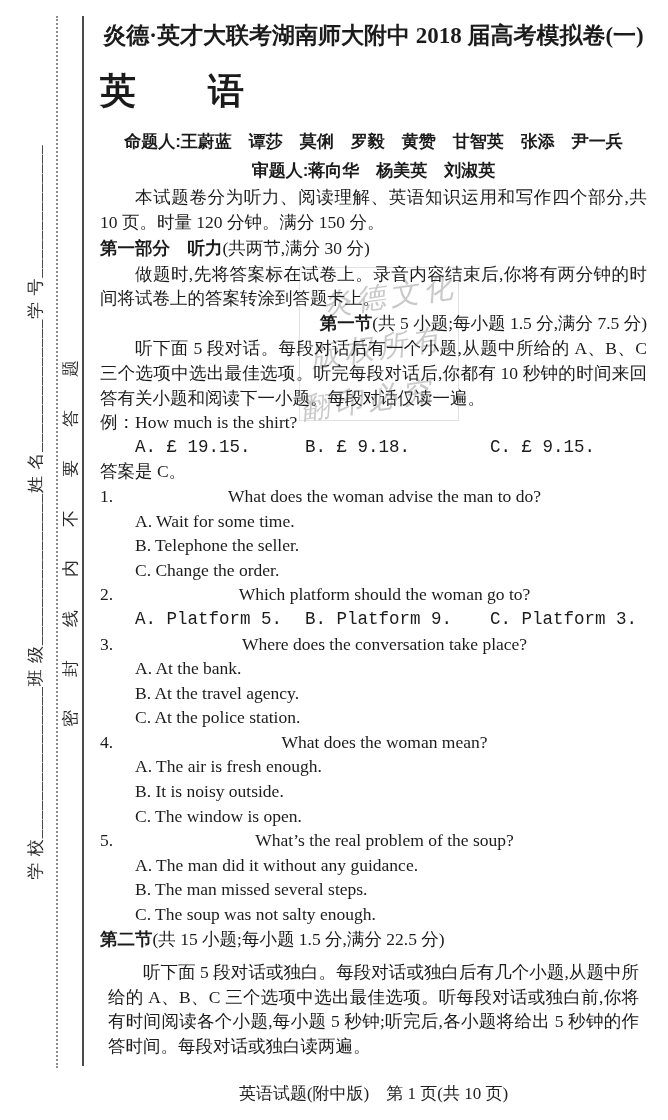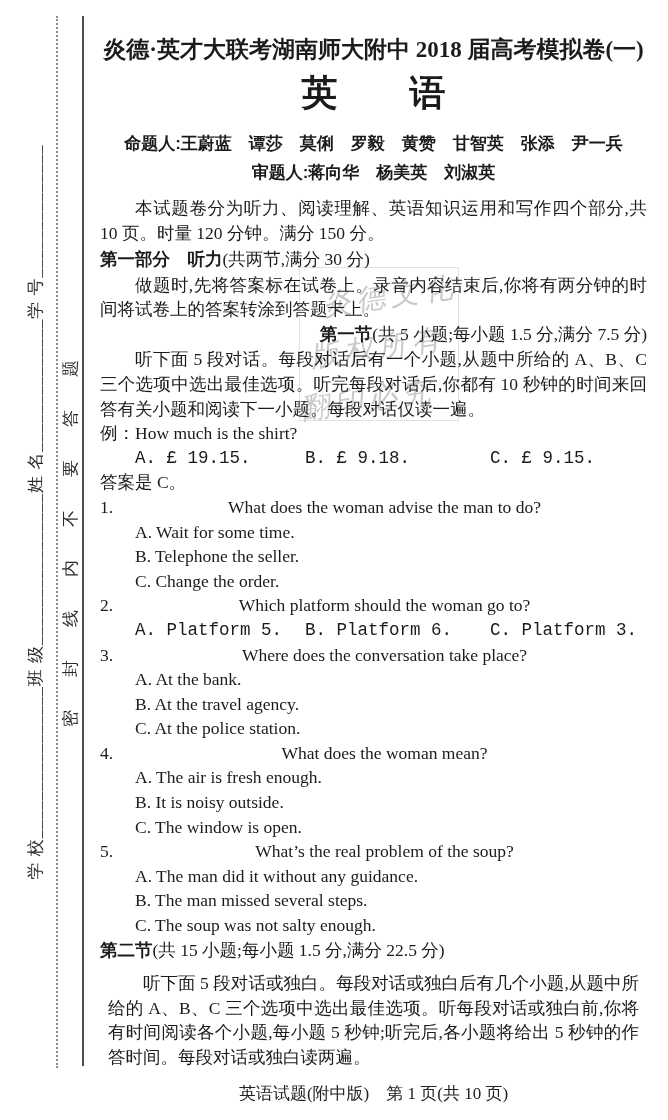--- a/index.html
+++ b/index.html
@@ -44,24 +44,24 @@
   .wm-2{top:60px;left:12px;}
   .wm-3{top:112px;left:2px;}
   
   .content{
     position:absolute;left:100px;top:12px;width:547px;z-index:1;
     font-size:17.5px;line-height:24.6px;
   }
   .hei{font-family:"Liberation Sans","DejaVu Sans",sans-serif;font-weight:bold;}
   .league-line{
     font-weight:bold;font-size:23px;line-height:32px;text-align:center;
-    white-space:nowrap;margin-top:22px;
+    white-space:nowrap;margin-top:8px;
   }
   .exam-title{
-    font-size:36px;line-height:46px;text-align:center;margin-top:4px;
+    font-size:36px;line-height:46px;margin-top:16px;
   }
   .credit{font-size:17px;line-height:29px;text-align:center;}
   .credit-top{margin-top:13px;}
   .para{text-indent:2em;text-align:justify;}
   .intro{margin-top:9px;}
   .sec-head{line-height:25.5px;margin-top:2px;}
   .sec-head .note{font-weight:normal;font-family:"Liberation Serif","DejaVu Serif",serif;}
   .qline{display:flex;}
   .qnum{flex:none;width:22px;}
   .qtext{flex:1;text-align:center;}
@@ -91,21 +91,21 @@
 </div>
 
 <div class="content">
 
   <div class="league-line">炎德·英才大联考湖南师大附中 2018 届高考模拟卷(一)</div>
   <div class="exam-title hei">英　　语</div>
 
   <div class="credit credit-top hei">命题人:王蔚蓝　谭莎　莫俐　罗毅　黄赞　甘智英　张添　尹一兵</div>
   <div class="credit hei">审题人:蒋向华　杨美英　刘淑英</div>
 
-  <p class="para intro" style="margin:9px 0 0 0;">本试题卷分为听力、阅读理解、英语知识运用和写作四个部分,共 10 页。时量 120 分钟。满分 150 分。</p>
+  <p class="para intro" style="margin:0 0 0 0;">本试题卷分为听力、阅读理解、英语知识运用和写作四个部分,共 10 页。时量 120 分钟。满分 150 分。</p>
 
   <div class="sec-head">
     <span class="hei">第一部分　听力</span><span class="note">(共两节,满分 30 分)</span>
   </div>
   <p class="para" style="margin:0;">做题时,先将答案标在试卷上。录音内容结束后,你将有两分钟的时间将试卷上的答案转涂到答题卡上。</p>
 
   <div class="sec-head" style="margin-top:0;text-align:right;">
     <span class="hei">第一节</span><span class="note">(共 5 小题;每小题 1.5 分,满分 7.5 分)</span>
   </div>
   <p class="para" style="margin:0;">听下面 5 段对话。每段对话后有一个小题,从题中所给的 A、B、C 三个选项中选出最佳选项。听完每段对话后,你都有 10 秒钟的时间来回答有关小题和阅读下一小题。每段对话仅读一遍。</p>
@@ -125,21 +125,21 @@
   <div class="opt">A. Wait for some time.</div>
   <div class="opt">B. Telephone the seller.</div>
   <div class="opt">C. Change the order.</div>
 
   <div class="qline">
     <span class="qnum">2.</span>
     <span class="qtext">Which platform should the woman go to?</span>
   </div>
   <div class="opt-row">
     <span class="c1">A. Platform 5.</span>
-    <span class="c2">B. Platform 6.</span>
+    <span class="c2">B. Platform 9.</span>
     <span>C. Platform 3.</span>
   </div>
 
   <div class="qline">
     <span class="qnum">3.</span>
     <span class="qtext">Where does the conversation take place?</span>
   </div>
   <div class="opt">A. At the bank.</div>
   <div class="opt">B. At the travel agency.</div>
   <div class="opt">C. At the police station.</div>

